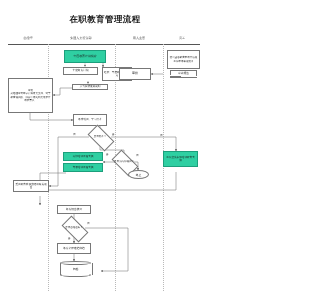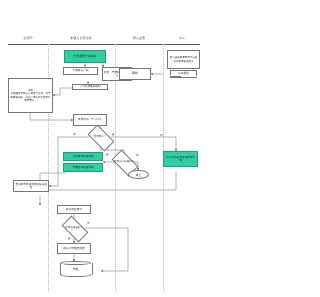--- a/index.html
+++ b/index.html
@@ -96,20 +96,21 @@
     position:absolute;font-size:2.6px;color:#333;white-space:nowrap;
   }
 
   svg.wires{position:absolute;left:0;top:0;width:210px;height:297px;pointer-events:none;}
 </style>
 </head>
 <body>
 
 <div id="canvas">
 
+  <div class="title">在职教育管理流程</div>
 
   <div class="head-rule"></div>
 
   <div class="lane-head" style="left:10px;top:36px;width:36px;">总经理</div>
   <div class="lane-head" style="left:50px;top:36px;width:62px;">集团人力资源部</div>
   <div class="lane-head" style="left:117px;top:36px;width:44px;">用人主管</div>
   <div class="lane-head" style="left:165px;top:36px;width:34px;">员工</div>
 
   <div class="lane-div" style="left:48px;"></div>
   <div class="lane-div" style="left:115px;"></div>

